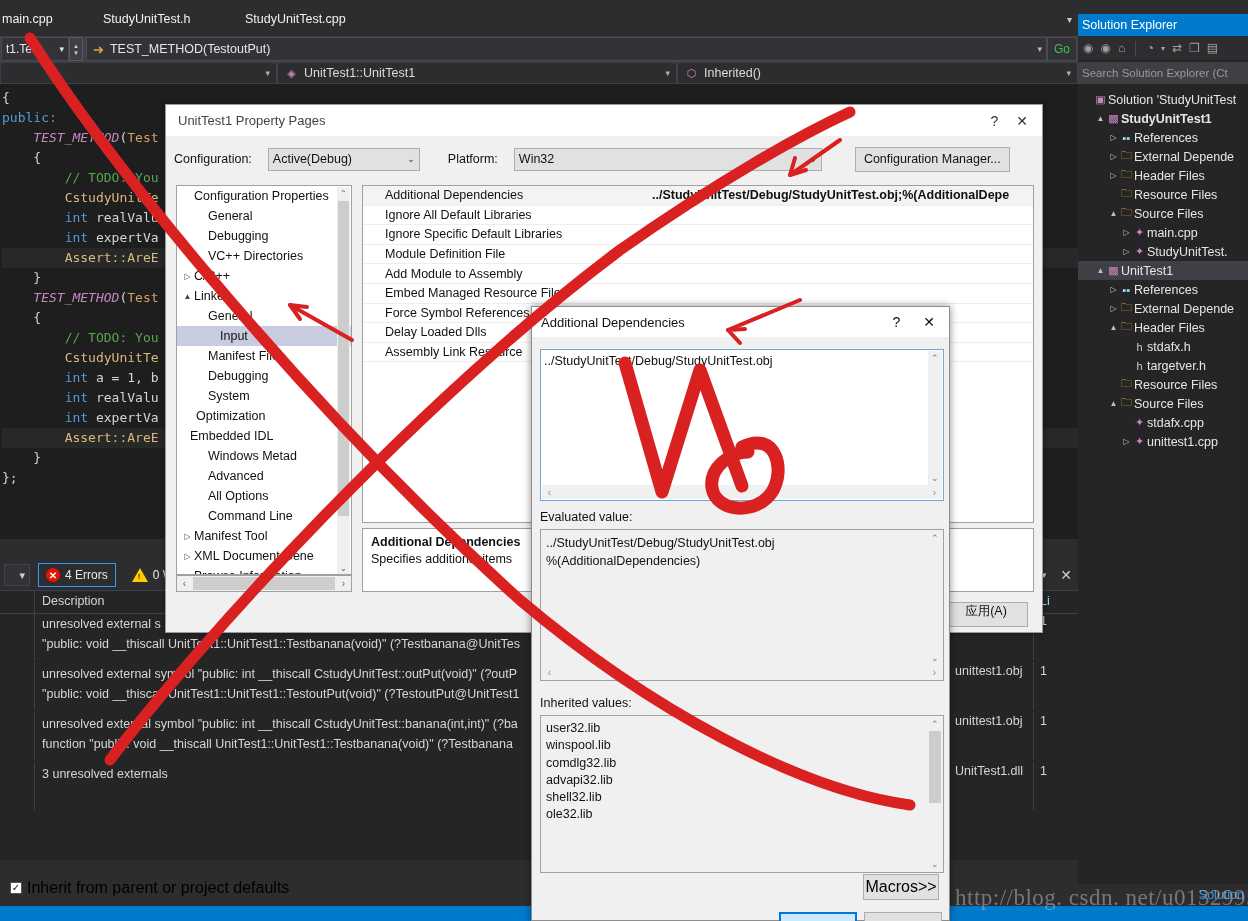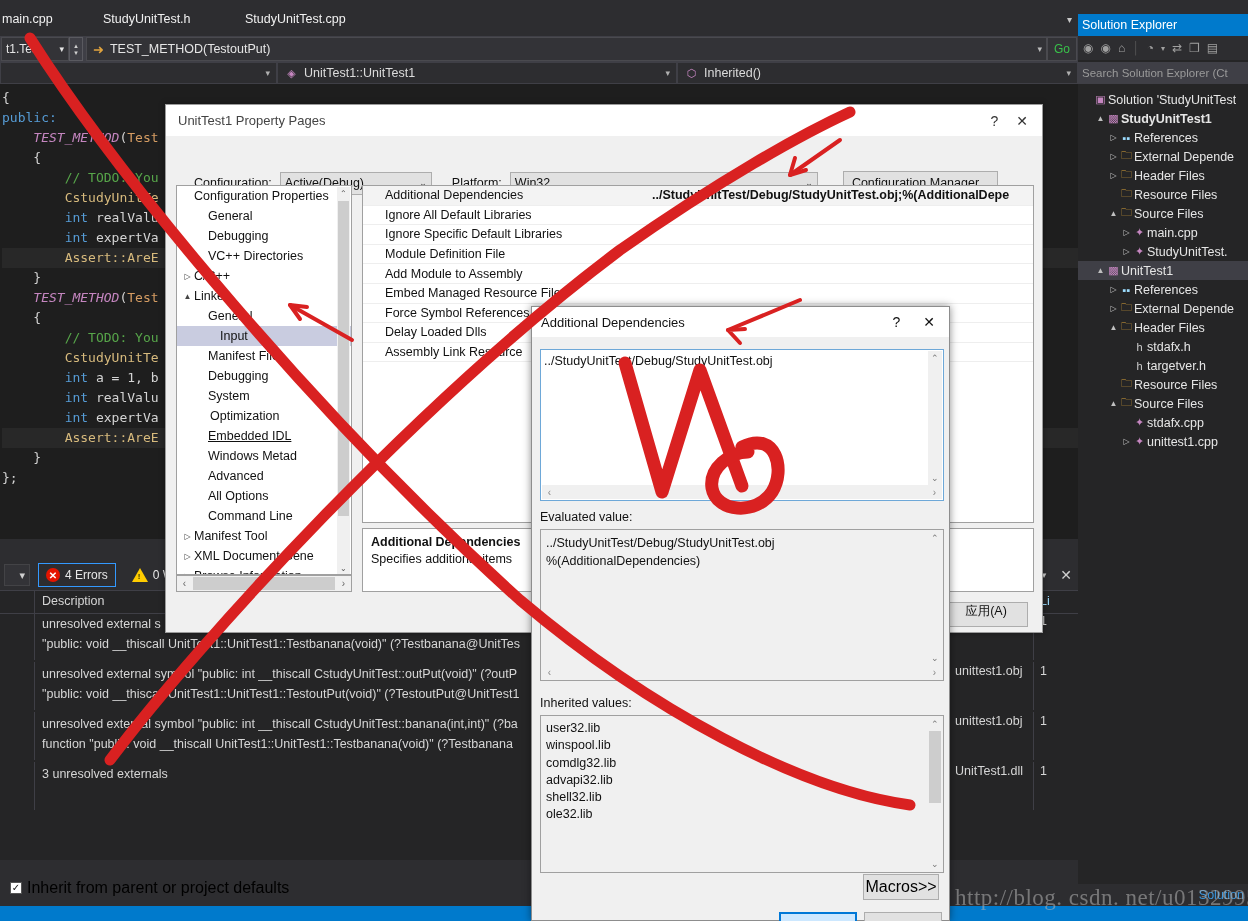--- a/index.html
+++ b/index.html
@@ -123,21 +123,21 @@
                 display:flex; align-items:center; justify-content:flex-end; padding-right:4px; }
 
   
   .ppdlg { position:absolute; left:165px; top:104px; width:878px; height:529px;
            background:#f0f0f0; border:1px solid #9b9b9b; box-shadow:0 0 6px rgba(0,0,0,.4);
            font-size:12.5px; color:#111; }
   .pp-title { height:31px; background:#fff; display:flex; align-items:center; padding-left:12px;
               color:#444; font-size:13px; }
   .pp-title .btns { margin-left:auto; display:flex; align-items:center; gap:18px; padding-right:14px;
                     color:#333; font-size:14px; }
-  .pp-cfgrow { height:46px; display:flex; align-items:center; padding-left:28px; gap:8px;margin-top:24px; }
+  .pp-cfgrow { height:46px; display:flex; align-items:center; padding-left:8px; gap:16px; }
   .lbl { color:#111; }
   .sel-box { height:23px; background:#e1e1e1; border:1px solid #adadad; display:flex; align-items:center;
              padding:0 4px; color:#111; }
   .sel-box .cv { margin-left:auto; font-size:9px; color:#333; }
   .btn { height:25px; background:#e1e1e1; border:1px solid #adadad; display:flex;
          align-items:center; justify-content:center; padding:0 8px; color:#111; }
 
   .pp-body { position:absolute; left:10px; top:80px; width:858px; height:408px; }
   .pp-tree { position:absolute; left:0; top:0; width:176px; height:390px; background:#fff;
              border:1px solid #a0a0a0; overflow:hidden; }
@@ -524,25 +524,25 @@
                 <span>Manifest File</span>
               </div>
               <div class="ppt-row" style="padding-left: 18px;">
                 <span class="ppt-tw"></span>
                 <span>Debugging</span>
               </div>
               <div class="ppt-row" style="padding-left: 18px;">
                 <span class="ppt-tw"></span>
                 <span>System</span>
               </div>
-              <div class="ppt-row" style="padding-left: 20px;">
+              <div class="ppt-row" style="padding-left: 6px;">
                 <span class="ppt-tw"></span>
                 <span>Optimization</span>
               </div>
-              <div class="ppt-row" style="padding-left: 18px; text-decoration: underline;">
+              <div class="ppt-row" style="padding-left: 0;">
                 <span class="ppt-tw"></span>
                 <span>Embedded IDL</span>
               </div>
               <div class="ppt-row" style="padding-left: 18px;">
                 <span class="ppt-tw"></span>
                 <span>Windows Metad</span>
               </div>
               <div class="ppt-row" style="padding-left: 18px;">
                 <span class="ppt-tw"></span>
                 <span>Advanced</span>

